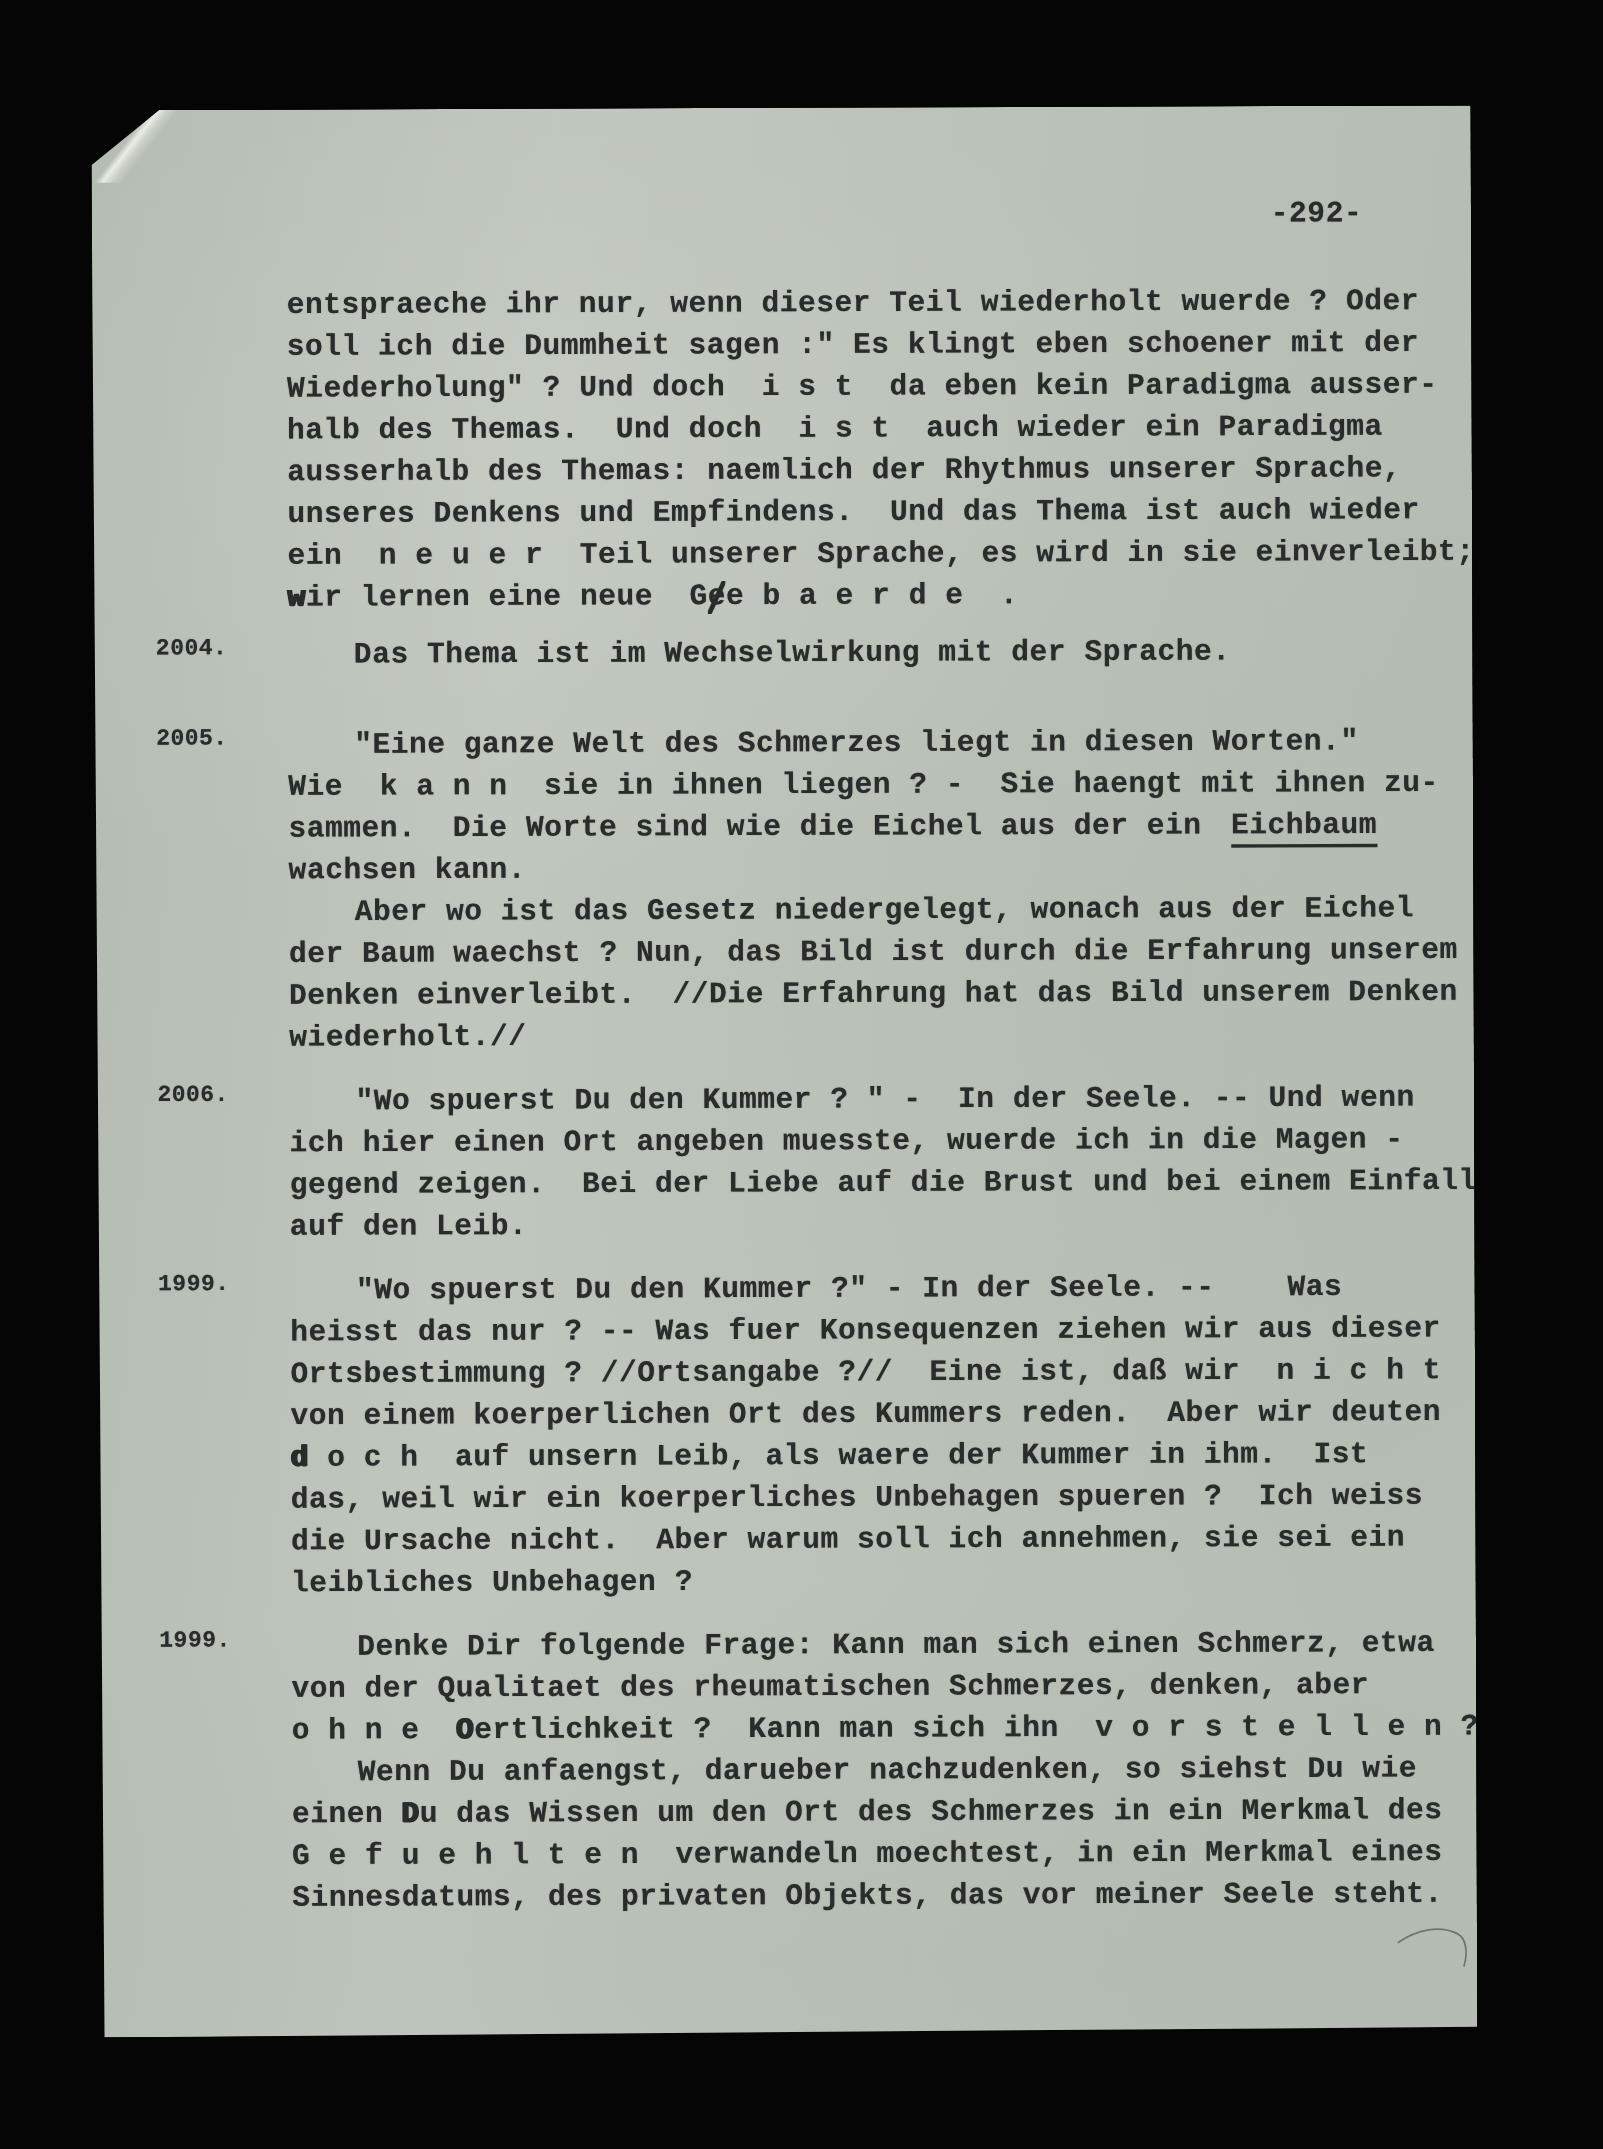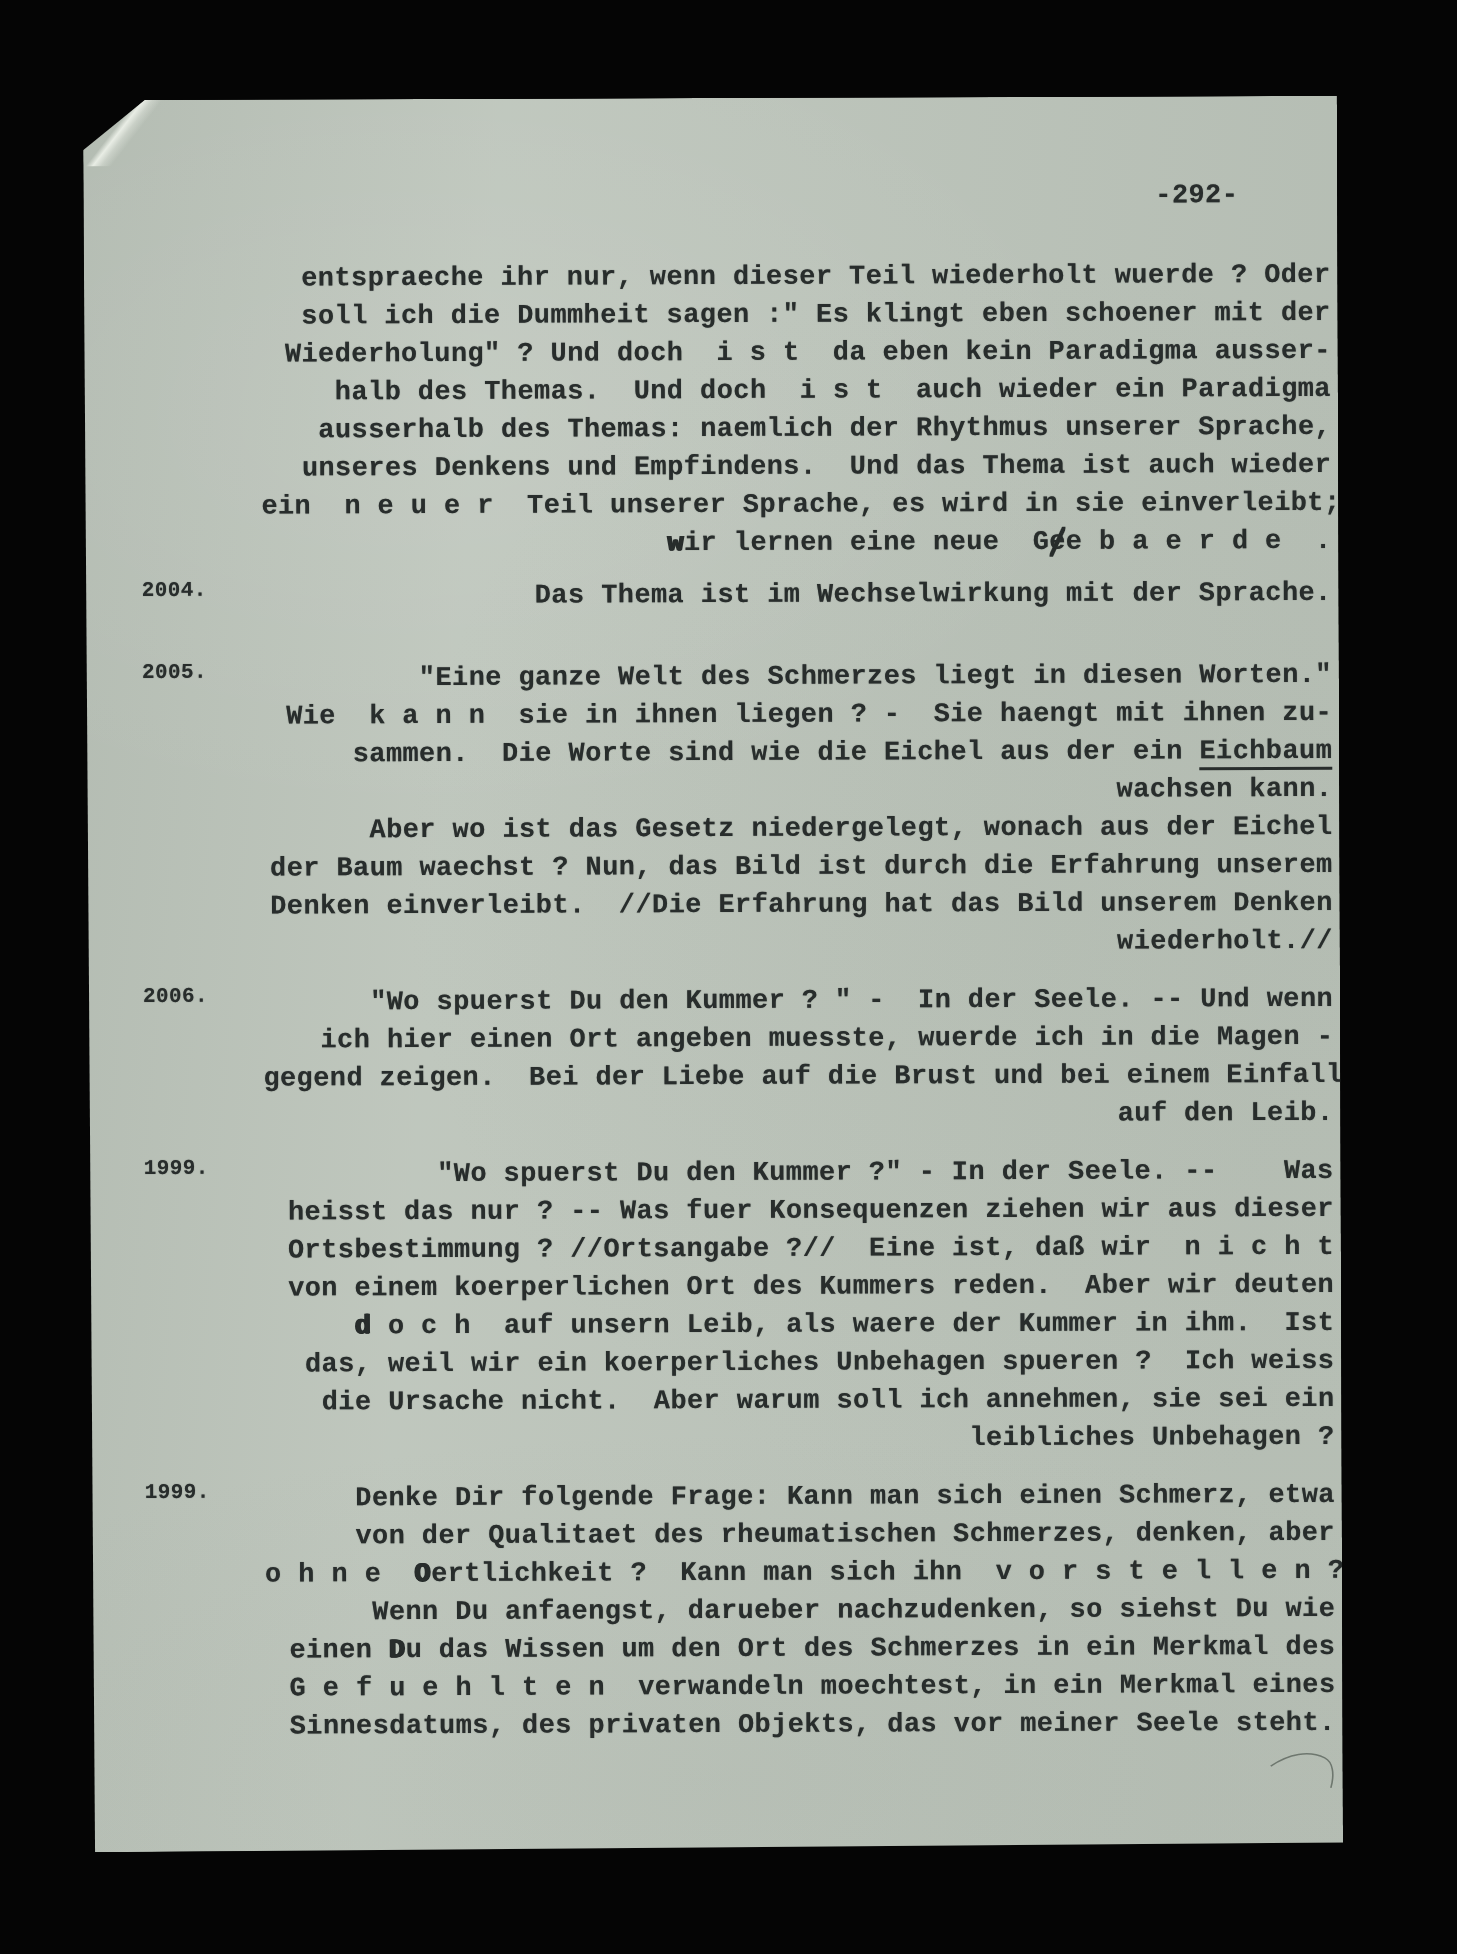--- a/index.html
+++ b/index.html
@@ -5,21 +5,21 @@
 <style>
   :root{
     --paper:#bcc4ba;
     --ink:#282d2c;
     --background:#050505;
   }
   *{margin:0;padding:0;box-sizing:border-box;}
   html,body{width:1457px;height:1954px;overflow:hidden;}
   body{background:var(--background);position:relative;
        font-family:"Liberation Mono","DejaVu Sans Mono",monospace;}
-  .stage{position:absolute;inset:0;background:var(--background);text-align:right;}
+  .stage{position:absolute;inset:0;background:var(--background);}
   .paper{
     position:absolute;left:86px;top:98px;width:1254px;height:1752px;
     background:
       radial-gradient(1000px 600px at 28% 18%, rgba(255,255,255,0.08), transparent 70%),
       radial-gradient(900px 900px at 75% 45%, rgba(160,170,158,0.13), transparent 70%),
       radial-gradient(1400px 500px at 50% 96%, rgba(150,160,150,0.12), transparent 70%),
       linear-gradient(95deg, rgba(118,128,120,0.12), rgba(255,255,255,0.05) 30%, rgba(118,128,120,0.09) 90%),
       var(--paper);
     clip-path:polygon(62px 0, 100% 0, 100% 99.7%, 6px 100%, 0 50px);
     transform:rotate(-0.2deg);
@@ -41,21 +41,21 @@
   .block:nth-child(3),.block:nth-child(4),.block:nth-child(5){margin-bottom:20px;}
   .num{
     position:absolute;left:-120px;top:1px;
     font-size:21px;font-weight:700;letter-spacing:0.4px;white-space:pre;
   }
   .line{
     height:38px;line-height:38px;white-space:pre;
     font-size:27px;font-weight:700;letter-spacing:0.4px;
   }
   .line.ind{padding-left:60px;}
-  .u{border-bottom:3px solid currentColor;padding-bottom:1px;}
+  .u{border-bottom:3px solid currentColor;padding-bottom:1px;margin-left:10px;}
   .b{text-shadow:1px 0 currentColor,-1px 0 currentColor,0 0.6px currentColor;}
   .x{background-image:linear-gradient(115deg, transparent 40%, var(--ink) 44%, var(--ink) 56%, transparent 60%);}
   .fiber{position:absolute;left:1180px;top:1648px;pointer-events:none;opacity:0.65;}
 </style>
 </head>
 <body>
 
 <div class="stage">
   <div class="paper">
     <div class="page-number">-292-</div>

